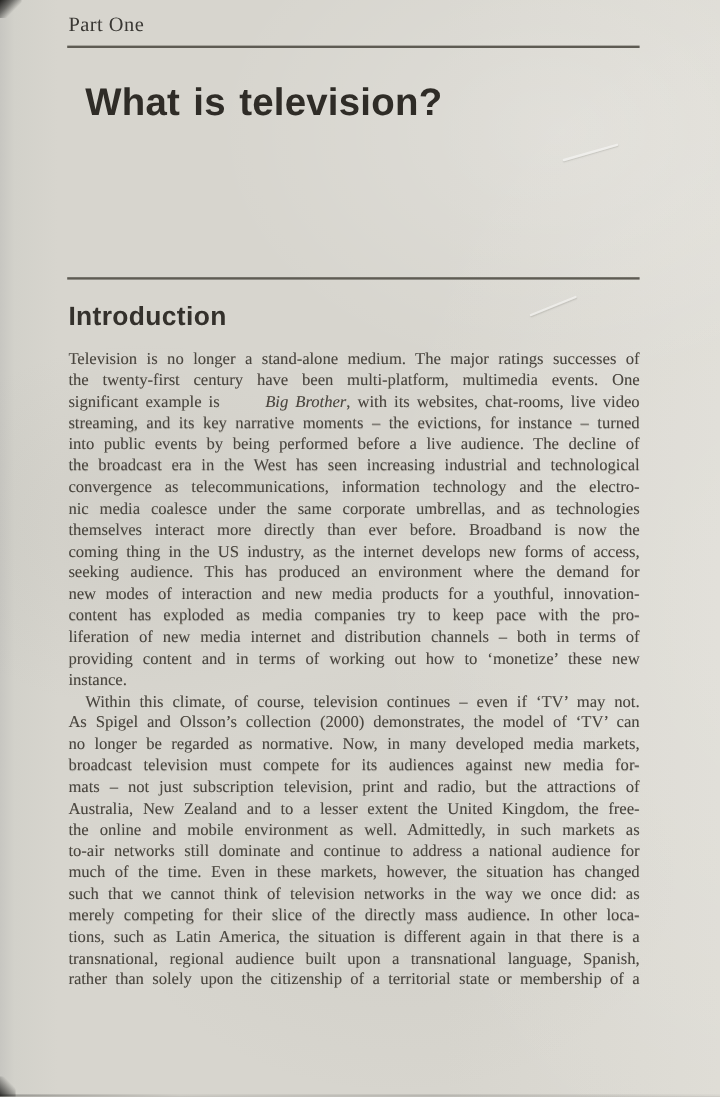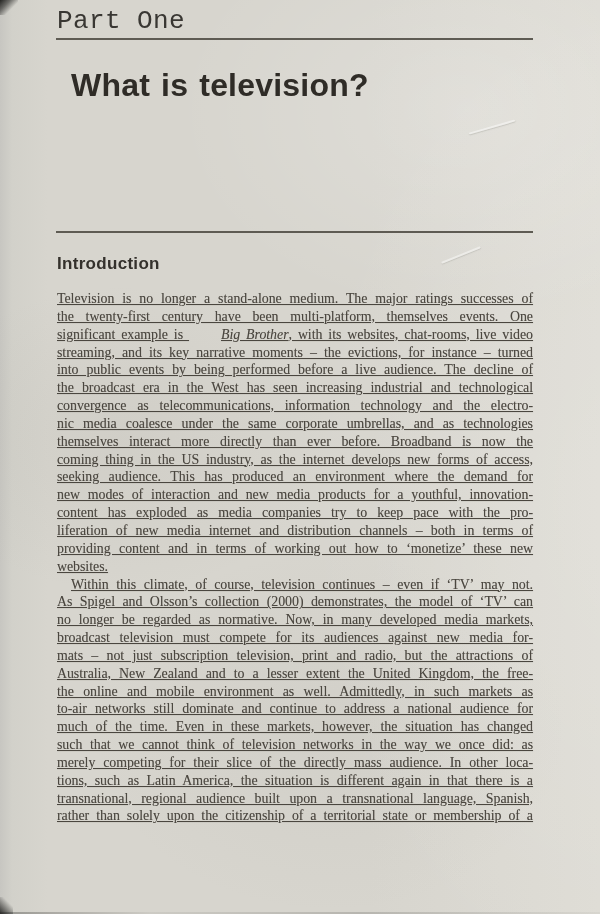--- a/index.html
+++ b/index.html
@@ -36,53 +36,52 @@
     position: absolute; pointer-events: none;
     background: rgba(255,255,255,0.45);
     box-shadow: 0 1px 1px rgba(125,122,114,0.25);
     border-radius: 1px;
   }
   .scratch-1 { top: 126px; left: 468px; width: 48px; height: 2px; transform: rotate(-16deg); }
   .scratch-2 { top: 254px; left: 440px; width: 42px; height: 2px; transform: rotate(-22deg); }
 
   .part-label {
     position: absolute; left: 57px; top: 9px; width: 477px;
-    font-family: Liberation Mono, monospace;
-    font-size: 26px; line-height: 24px; font-weight: 400;
+    font-family: Liberation Serif, serif;
+    font-size: 17px; line-height: 24px; font-weight: 400;
     letter-spacing: 0.4px;
     color: #393733;
   }
   .rule { position: absolute; left: 56px; width: 477px; height: 2px; background: var(--rule, #5e5b53); }
   .rule-1 { top: 38px; }
   .rule-2 { top: 231px; }
   .page-title {
     position: absolute; left: 55px; top: 50px; width: 500px; margin: 16px;
     font-family: "Liberation Sans", sans-serif;
     font-size: 32px; line-height: 38px; font-weight: 700;
     letter-spacing: 0.2px; word-spacing: 2px;
     color: var(--heading_ink, #2f2c27);
   }
   .section-heading {
     position: absolute; left: 57px; top: 253px; width: 477px; margin: 0;
     font-family: "Liberation Sans", sans-serif;
-    font-size: 17px; line-height: 22px; font-weight: 700;
+    font-size: 22px; line-height: 22px; font-weight: 700;
     letter-spacing: 0.3px;
     color: #34312c;
   }
   .body-text {
     position: absolute; left: 57px; top: 290px; width: 476px;
     color: var(--ink, #4a463f);
   }
   .text-line {
     font-size: 13.8px;
     line-height: 17.85px;
     text-align: justify;
     text-align-last: justify;
     text-shadow: 0.2px 0.2px 0.5px rgba(74,70,63,0.35);
-    text-decoration: underline;
   }
   .text-line i { font-style: italic; margin-left: 32px; }
   .text-line.last-line { text-align-last: left; }
   .paragraph.justify-last .text-line.last-line { text-align-last: justify; }
   .paragraph.indent .text-line:first-child { text-indent: 14px; }
 </style>
 </head>
 <body>
 
 <div class="page">
@@ -93,35 +92,35 @@
   <div class="scratch scratch-2"></div>
 
   <div class="part-label">Part One</div>
   <div class="rule rule-1"></div>
   <h1 class="page-title">What is television?</h1>
   <div class="rule rule-2"></div>
   <h2 class="section-heading">Introduction</h2>
   <div class="body-text">
       <div class="paragraph">
         <div class="text-line">Television is no longer a stand-alone medium. The major ratings successes of</div>
-        <div class="text-line">the twenty-first century have been multi-platform, themselves events. One</div>
+        <div class="text-line">the twenty-first century have been multi-platform, multimedia events. One</div>
         <div class="text-line">significant example is <i>Big Brother</i>, with its websites, chat-rooms, live video</div>
         <div class="text-line">streaming, and its key narrative moments – the evictions, for instance – turned</div>
         <div class="text-line">into public events by being performed before a live audience. The decline of</div>
         <div class="text-line">the broadcast era in the West has seen increasing industrial and technological</div>
         <div class="text-line">convergence as telecommunications, information technology and the electro-</div>
         <div class="text-line">nic media coalesce under the same corporate umbrellas, and as technologies</div>
         <div class="text-line">themselves interact more directly than ever before. Broadband is now the</div>
         <div class="text-line">coming thing in the US industry, as the internet develops new forms of access,</div>
         <div class="text-line">seeking audience. This has produced an environment where the demand for</div>
         <div class="text-line">new modes of interaction and new media products for a youthful, innovation-</div>
         <div class="text-line">content has exploded as media companies try to keep pace with the pro-</div>
         <div class="text-line">liferation of new media internet and distribution channels – both in terms of</div>
         <div class="text-line">providing content and in terms of working out how to ‘monetize’ these new</div>
-        <div class="text-line last-line">websites.</div>
+        <div class="text-line last-line">instance.</div>
       </div>
       <div class="paragraph indent justify-last">
         <div class="text-line">Within this climate, of course, television continues – even if ‘TV’ may not.</div>
         <div class="text-line">As Spigel and Olsson’s collection (2000) demonstrates, the model of ‘TV’ can</div>
         <div class="text-line">no longer be regarded as normative. Now, in many developed media markets,</div>
         <div class="text-line">broadcast television must compete for its audiences against new media for-</div>
         <div class="text-line">mats – not just subscription television, print and radio, but the attractions of</div>
         <div class="text-line">Australia, New Zealand and to a lesser extent the United Kingdom, the free-</div>
         <div class="text-line">the online and mobile environment as well. Admittedly, in such markets as</div>
         <div class="text-line">to-air networks still dominate and continue to address a national audience for</div>

